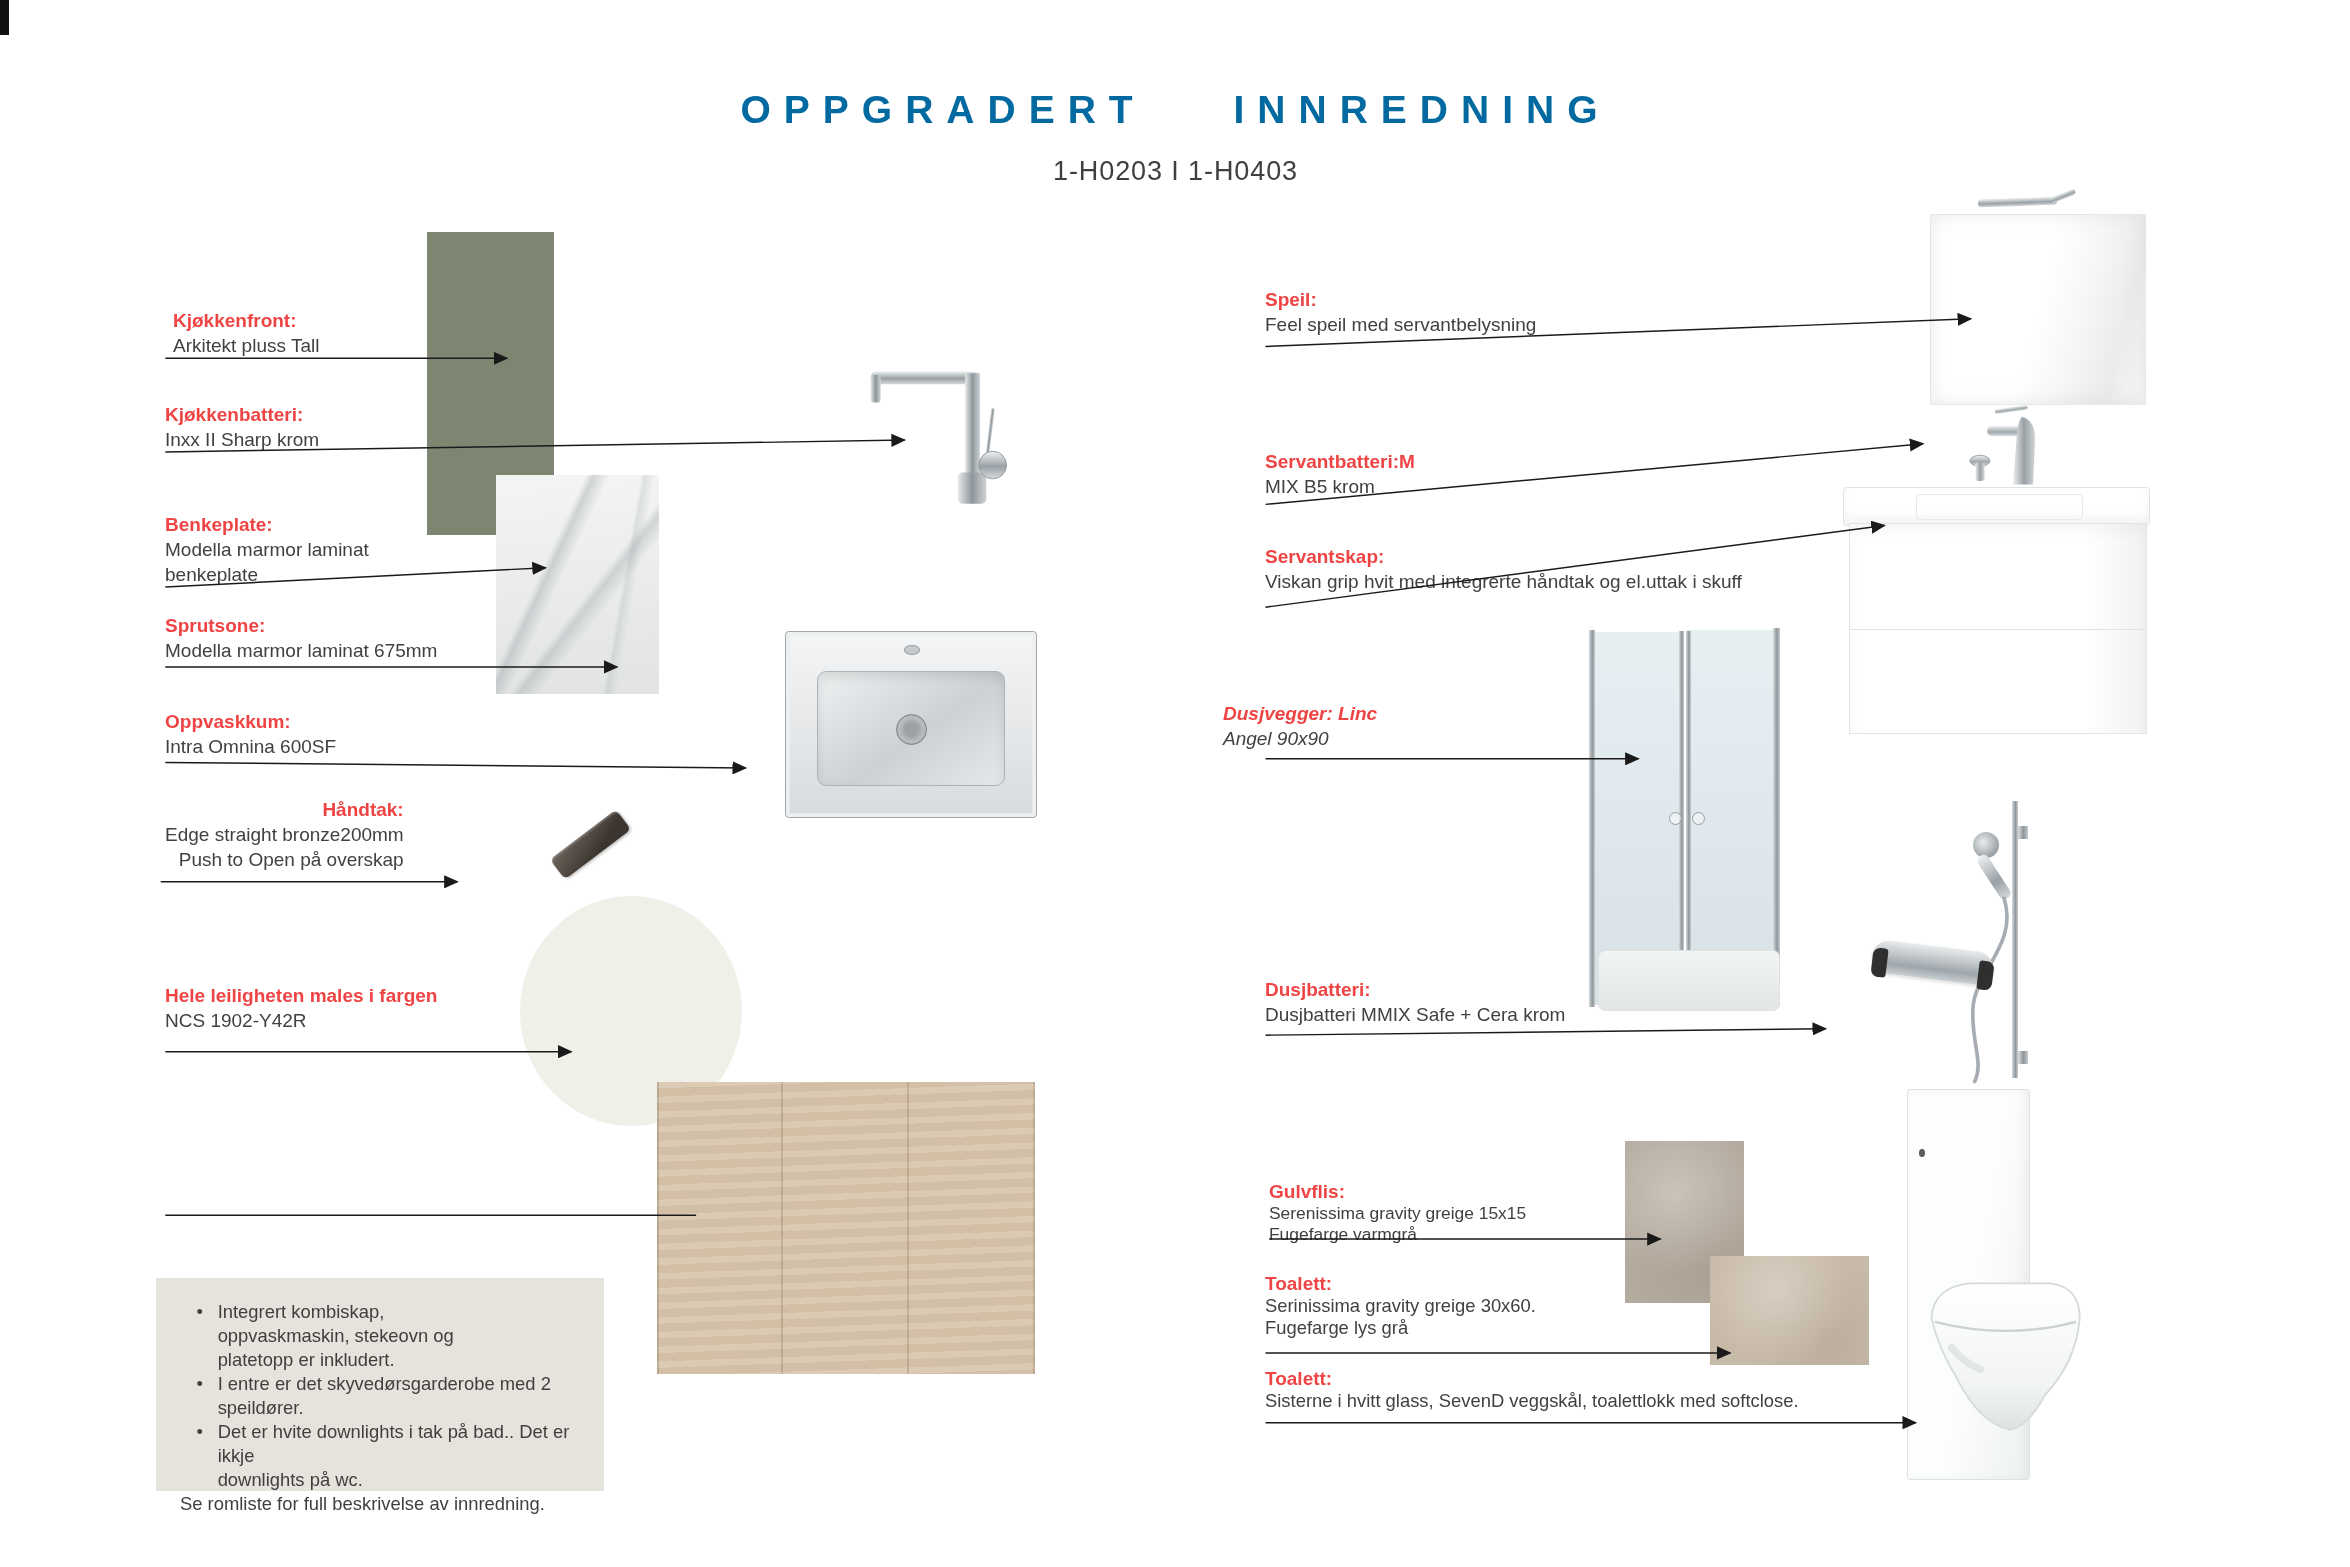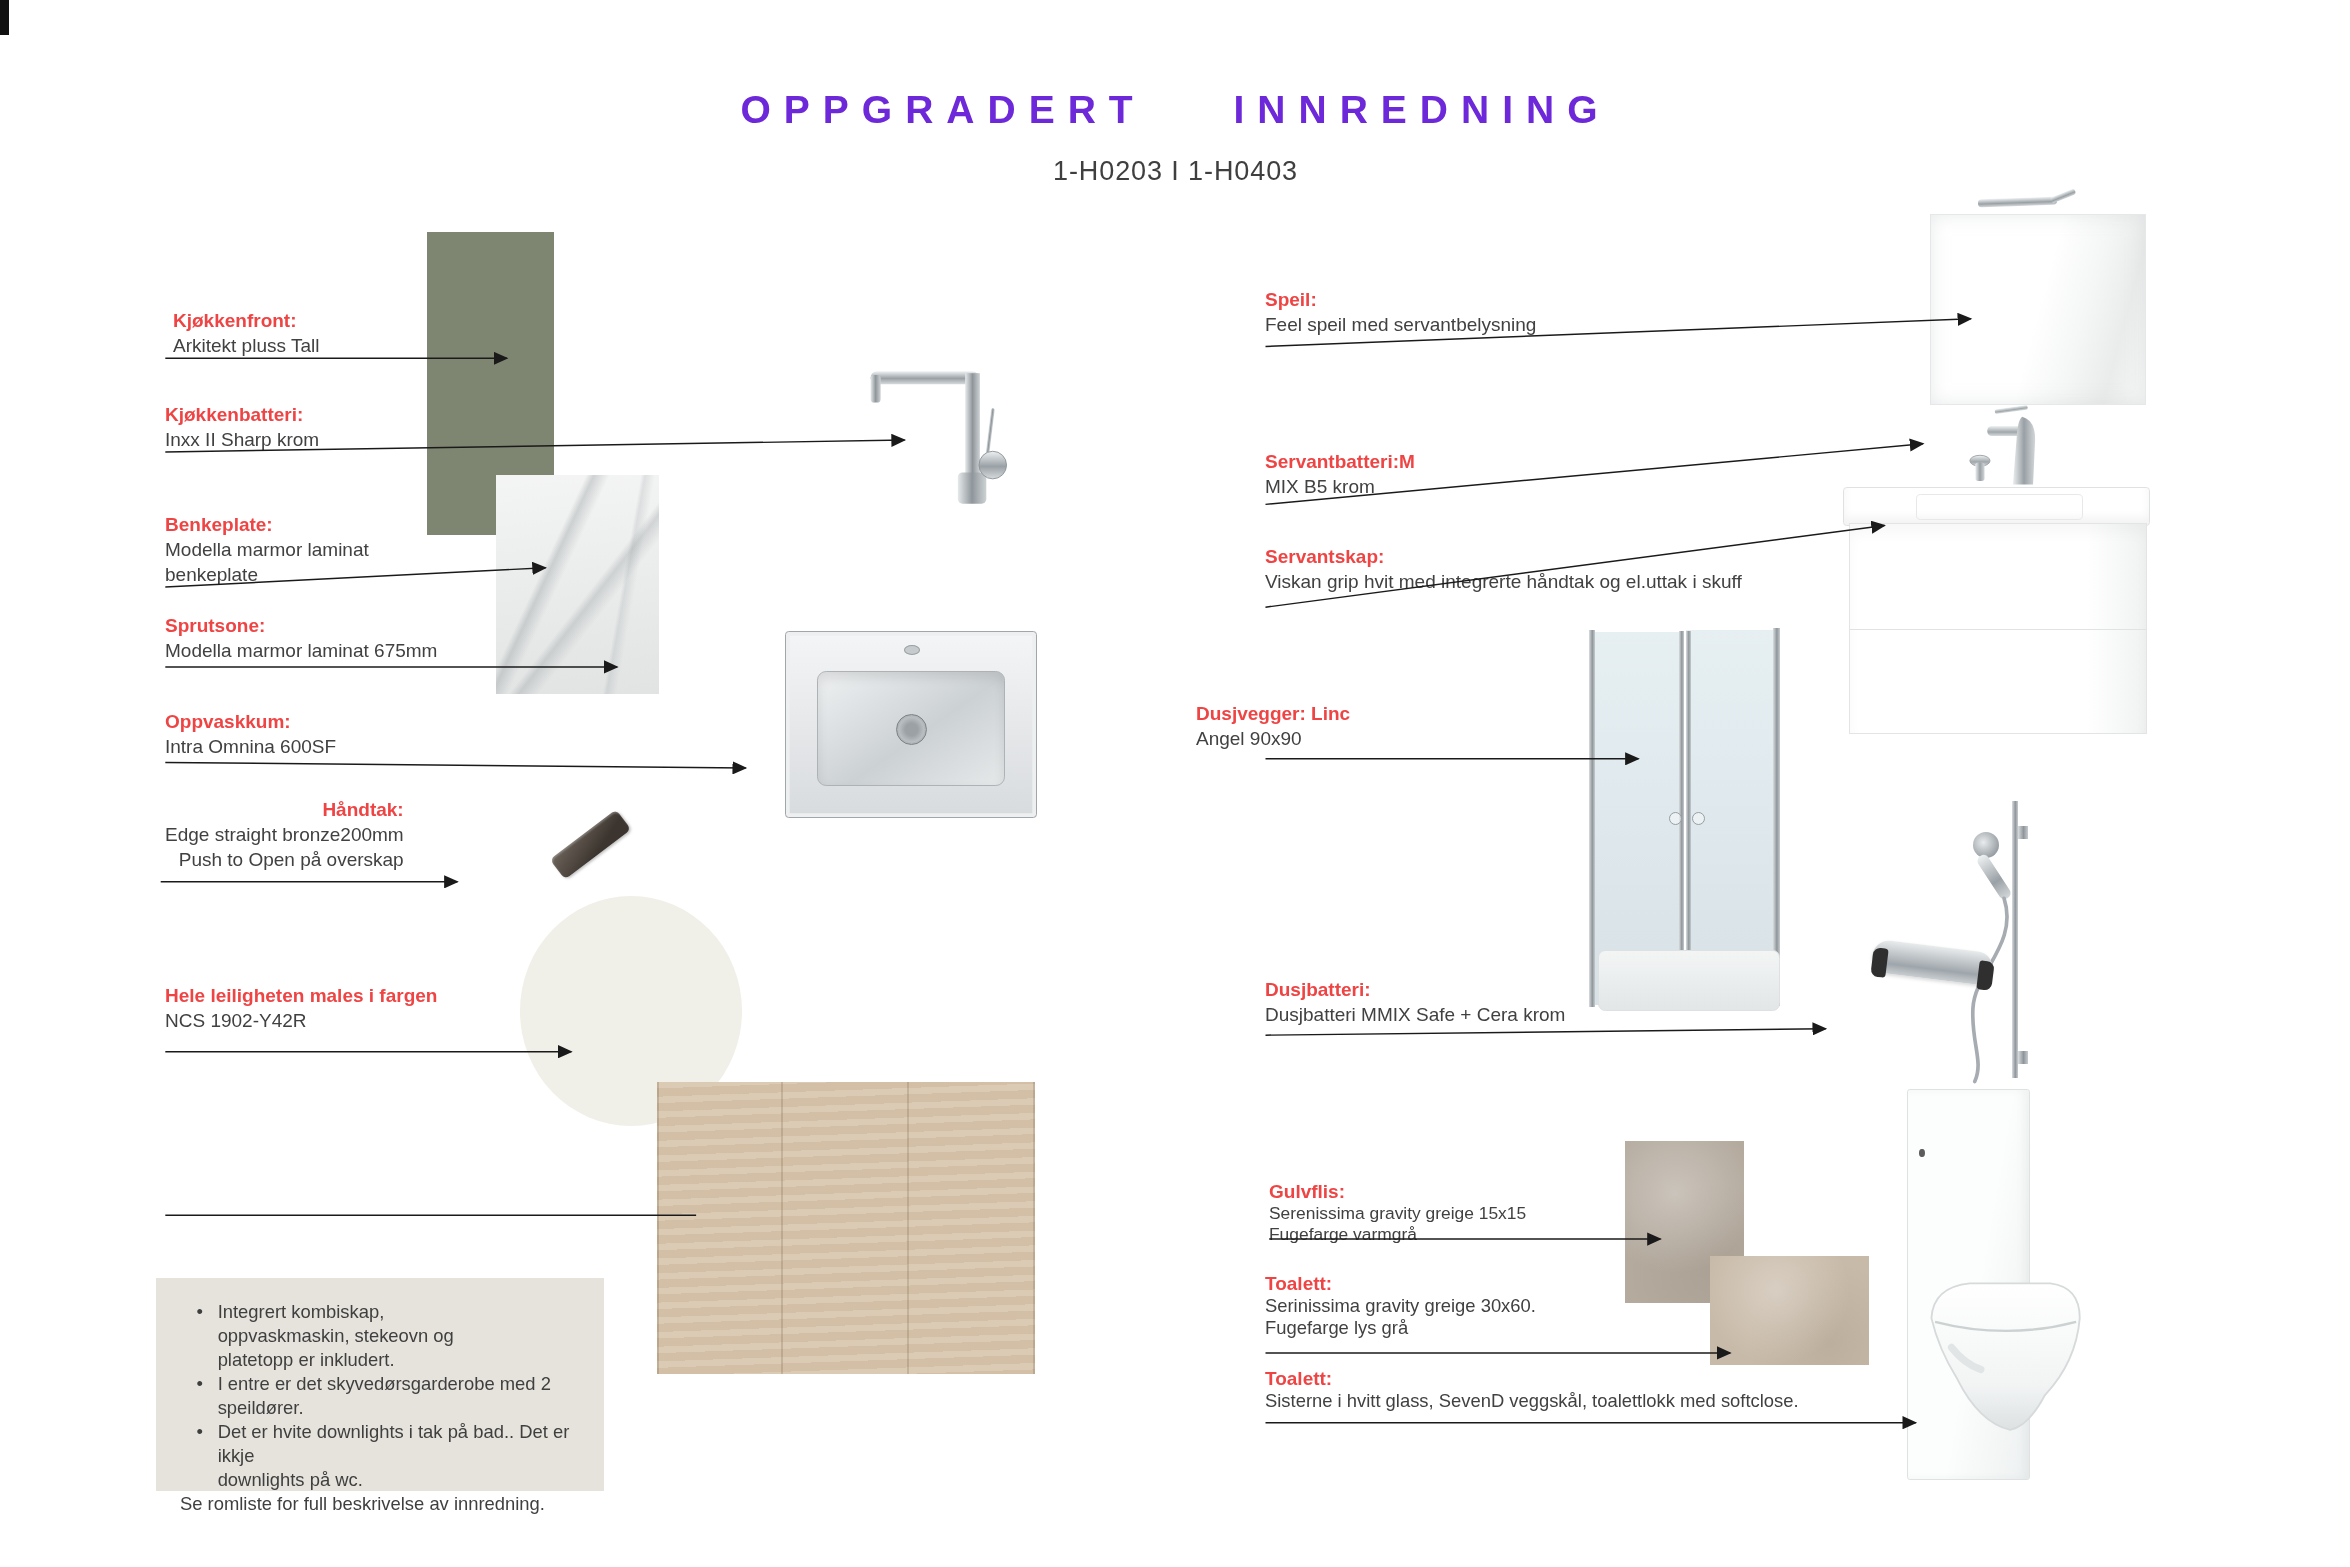--- a/index.html
+++ b/index.html
@@ -83,21 +83,21 @@
   .corner-mark{background:#111;}
   svg{display:block;}
 </style>
 </head>
 <body>
 
 <div id="canvas">
 
   <div class="abs corner-mark" style="left:0;top:0;width:9.2px;height:35px;"></div>
 
-  <div class="title" style="color: #6d28d9;">OPPGRADERT INNREDNING</div>
+  <div class="title" style="color: #0369a1;">OPPGRADERT INNREDNING</div>
   <div class="subtitle">1-H0203 I 1-H0403</div>
 
   <div class="item" style="left:173px;top:308px;">
     <div class="lbl">Kjøkkenfront:</div>
     <div class="txt">Arkitekt pluss Tall</div>
   </div>
   <div class="item" style="left:165px;top:402px;">
     <div class="lbl">Kjøkkenbatteri:</div>
     <div class="txt">Inxx II Sharp krom</div>
   </div>
@@ -149,21 +149,21 @@
     <div class="txt">Feel speil med servantbelysning</div>
   </div>
   <div class="item" style="left:1265px;top:449px;">
     <div class="lbl">Servantbatteri:M</div>
     <div class="txt">MIX B5 krom</div>
   </div>
   <div class="item" style="left:1265px;top:544px;">
     <div class="lbl">Servantskap:</div>
     <div class="txt">Viskan grip hvit med integrerte håndtak og el.uttak i skuff</div>
   </div>
-  <div class="item" style="left:1196px;top:701px;">
+  <div class="item" style="left:1223px;top:701px;font-style:italic;">
     <div class="lbl">Dusjvegger: Linc</div>
     <div class="txt">Angel 90x90</div>
   </div>
   <div class="item" style="left:1265px;top:977px;">
     <div class="lbl">Dusjbatteri:</div>
     <div class="txt">Dusjbatteri MMIX Safe + Cera krom</div>
   </div>
   <div class="item dense tiny" style="left:1269px;top:1181px;">
     <div class="lbl">Gulvflis:</div>
     <div class="txt">Serenissima gravity greige 15x15

